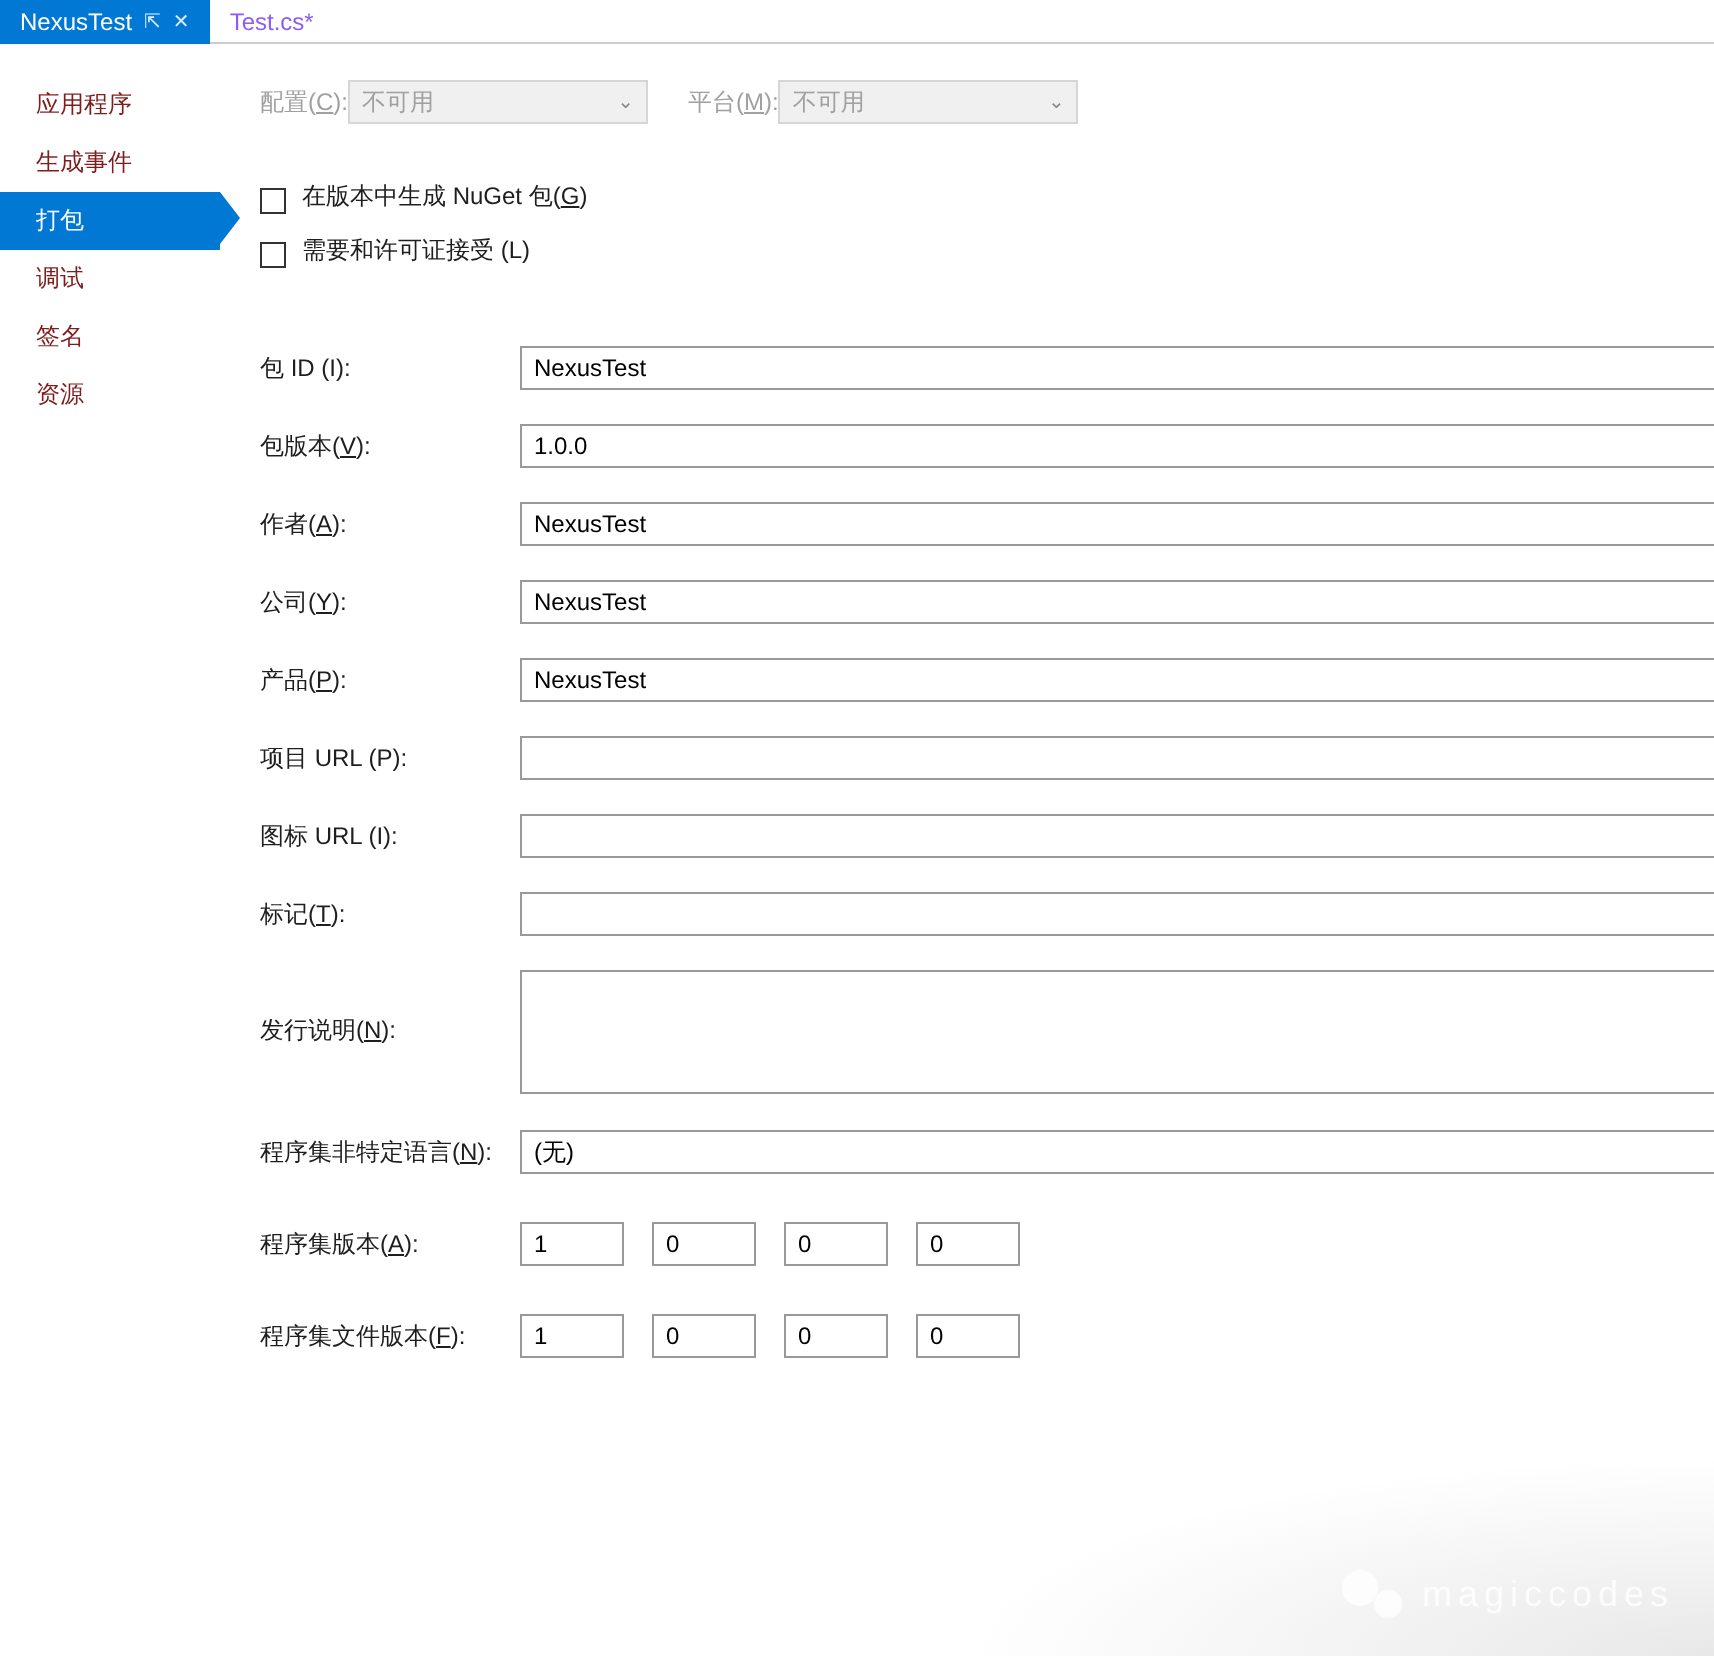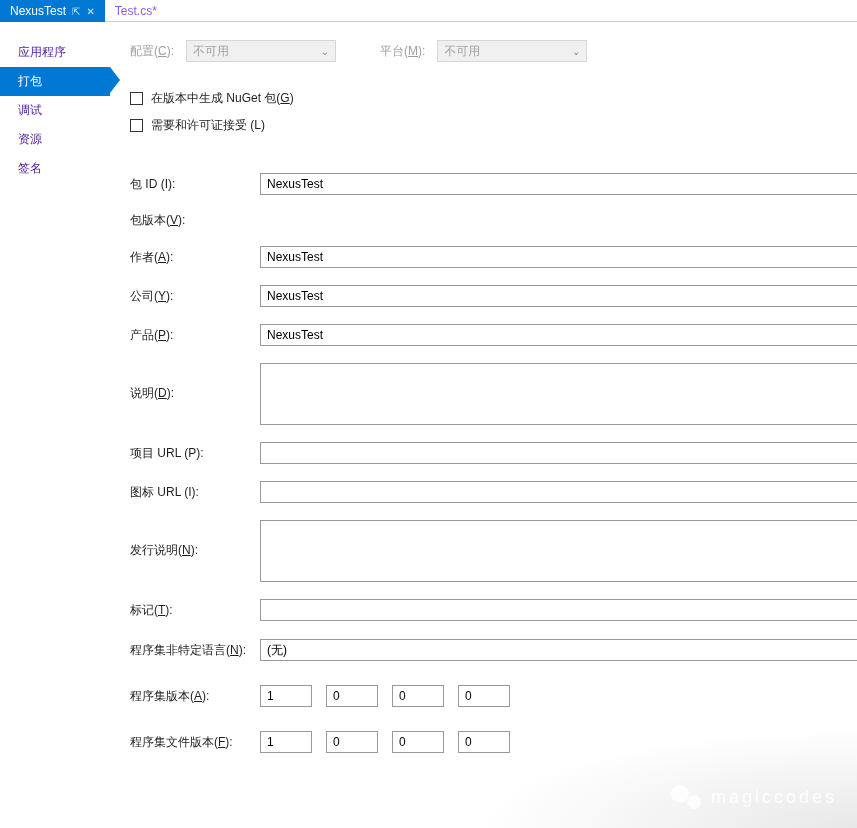--- a/index.html
+++ b/index.html
@@ -7,33 +7,33 @@
     
     .tabs-bar { display: flex; height: 22px; border-bottom: 1px solid #ccc; background: #fff; }
     .tab { display: flex; align-items: center; padding: 0 10px; height: 22px; font-size: 12px; cursor: pointer; position: relative; }
     .tab.active { background: #0078d4; color: #fff; }
     .tab-pin, .tab-close { margin-left: 6px; font-size: 10px; opacity: 0.85; }
     .tab.inactive { color: #8b5cf6; }
     
     .main { display: flex; height: calc(100% - 22px); }
     
     .sidebar { width: 110px; background: #fff; padding-top: 16px; flex-shrink: 0; }
-    .sidebar-item { padding: 6px 18px; font-size: 12px; color: #4c1d95; cursor: pointer; position: relative; }
+    .sidebar-item { padding: 6px 18px; font-size: 12px; color: #7f1d1d; cursor: pointer; position: relative; }
     .sidebar-item.active { background: #0078d4; color: #fff; }
     .sidebar-item.active::after { content: ""; position: absolute; right: -10px; top: 0; width: 0; height: 0; border-top: 13px solid transparent; border-bottom: 13px solid transparent; border-left: 10px solid #0078d4; }
     
     .content { flex: 1; padding: 18px 0 18px 20px; overflow-y: auto; }
     
-    .top-row { display: flex; align-items: center; margin-bottom: 28px; gap: 12px; }
+    .top-row { display: flex; align-items: center; margin-bottom: 28px; }
     .disabled-label { color: #a0a0a0; font-size: 12px; }
     .disabled-label .ul { text-decoration: underline; }
     .dropdown { border: 1px solid #d6d6d6; background: #f0f0f0; color: #a0a0a0; height: 22px; width: 150px; display: flex; align-items: center; justify-content: space-between; padding: 0 6px; font-size: 12px; }
     .dropdown .chev { font-size: 10px; color: #888; }
     
-    .checkbox-row { display: flex; align-items: center; margin-bottom: 10px; }
+    .checkbox-row { display: flex; align-items: flex-end; margin-bottom: 10px; }
     .checkbox { width: 13px; height: 13px; border: 1px solid #333; margin-right: 8px; background: #fff; cursor: pointer; flex-shrink: 0; }
     .checkbox-label { font-size: 12px; }
     
     .form-row { display: flex; align-items: center; margin-top: 17px; }
     .form-row.tall { align-items: flex-start; }
     .form-row.tall .form-label { padding-top: 22px; }
     .form-label { width: 130px; font-size: 12px; flex-shrink: 0; }
     .form-input { flex: 1; border: 1px solid #999; border-right: none; height: 22px; padding: 2px 6px; font-size: 12px; font-family: inherit; outline: none; background: #fff; }
     .form-textarea { flex: 1; border: 1px solid #999; border-right: none; height: 62px; padding: 4px 6px; font-size: 12px; font-family: inherit; outline: none; resize: none; background: #fff; }
     
@@ -59,24 +59,25 @@
     <span class="tab-close">✕</span>
   </div>
   <div class="tab inactive">
     <span>Test.cs*</span>
   </div>
 </div>
 
 <div class="main">
   <div class="sidebar">
     <div class="sidebar-item"><span>应用程序</span></div>
+    <div class="sidebar-item"><span>生成事件</span></div>
     <div class="sidebar-item active"><span>打包</span></div>
     <div class="sidebar-item"><span>调试</span></div>
+    <div class="sidebar-item"><span>签名</span></div>
     <div class="sidebar-item"><span>资源</span></div>
-    <div class="sidebar-item"><span>签名</span></div>
   </div>
 
   <div class="content">
     <div class="top-row">
       <span class="disabled-label">配置(<span class="ul">C</span>):</span>
       <div class="dropdown">
         <span>不可用</span>
         <span class="chev">⌄</span>
       </div>
       <span style="width:20px"></span>
@@ -97,52 +98,49 @@
     </div>
 
     <div class="spacer-top"></div>
 
     <div class="form-row">
       <div class="form-label">包 ID (I):</div>
       <input class="form-input" value="NexusTest" style="">
     </div>
     <div class="form-row">
       <div class="form-label">包版本(<span style="text-decoration:underline">V</span>):</div>
+      <input class="form-input" value="1.0.0" style="">
     </div>
     <div class="form-row">
       <div class="form-label">作者(<span style="text-decoration:underline">A</span>):</div>
       <input class="form-input" value="NexusTest" style="">
     </div>
     <div class="form-row">
       <div class="form-label">公司(<span style="text-decoration:underline">Y</span>):</div>
       <input class="form-input" value="NexusTest" style="">
     </div>
     <div class="form-row">
       <div class="form-label">产品(<span style="text-decoration:underline">P</span>):</div>
       <input class="form-input" value="NexusTest" style="">
     </div>
-    <div class="form-row tall">
-      <div class="form-label">说明(<span style="text-decoration:underline">D</span>):</div>
-      <textarea class="form-textarea" style=""></textarea>
-    </div>
     <div class="form-row">
       <div class="form-label">项目 URL (P):</div>
       <input class="form-input" style="">
     </div>
     <div class="form-row">
       <div class="form-label">图标 URL (I):</div>
       <input class="form-input" style="">
     </div>
+    <div class="form-row">
+      <div class="form-label">标记(<span style="text-decoration:underline">T</span>):</div>
+      <input class="form-input" style="">
+    </div>
     <div class="form-row tall">
       <div class="form-label">发行说明(<span style="text-decoration:underline">N</span>):</div>
       <textarea class="form-textarea" style=""></textarea>
-    </div>
-    <div class="form-row">
-      <div class="form-label">标记(<span style="text-decoration:underline">T</span>):</div>
-      <input class="form-input" style="">
     </div>
     <div class="form-row" style="margin-top:18px">
       <div class="form-label">程序集非特定语言(<span style="text-decoration:underline">N</span>):</div>
       <input class="form-input" value="(无)" style="">
     </div>
     <div class="form-row" style="margin-top:24px">
       <div class="form-label">程序集版本(<span style="text-decoration:underline">A</span>):</div>
       <div class="version-group">
         <input class="version-input" value="1" style="">
         <input class="version-input" value="0" style="">

